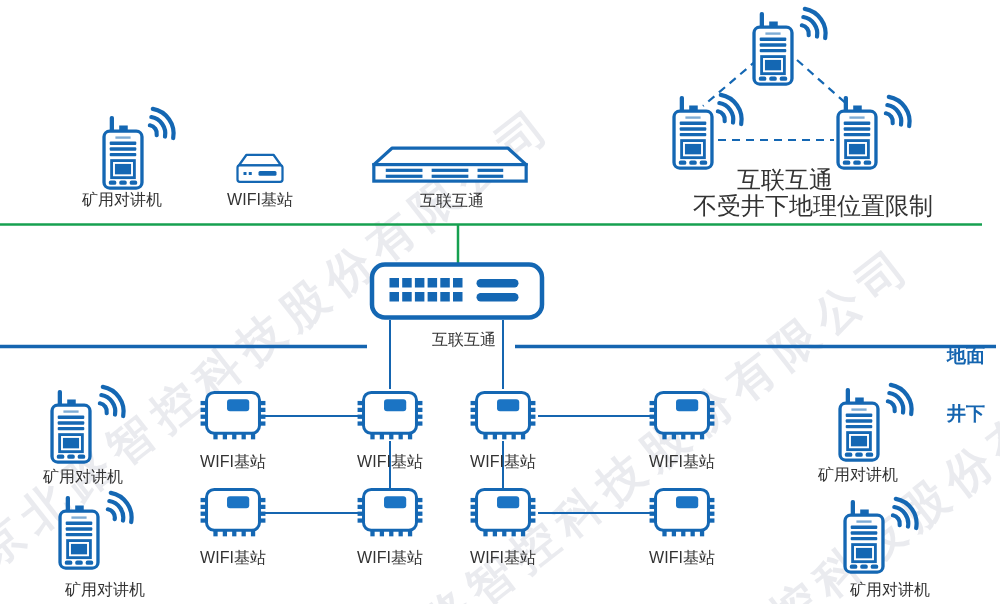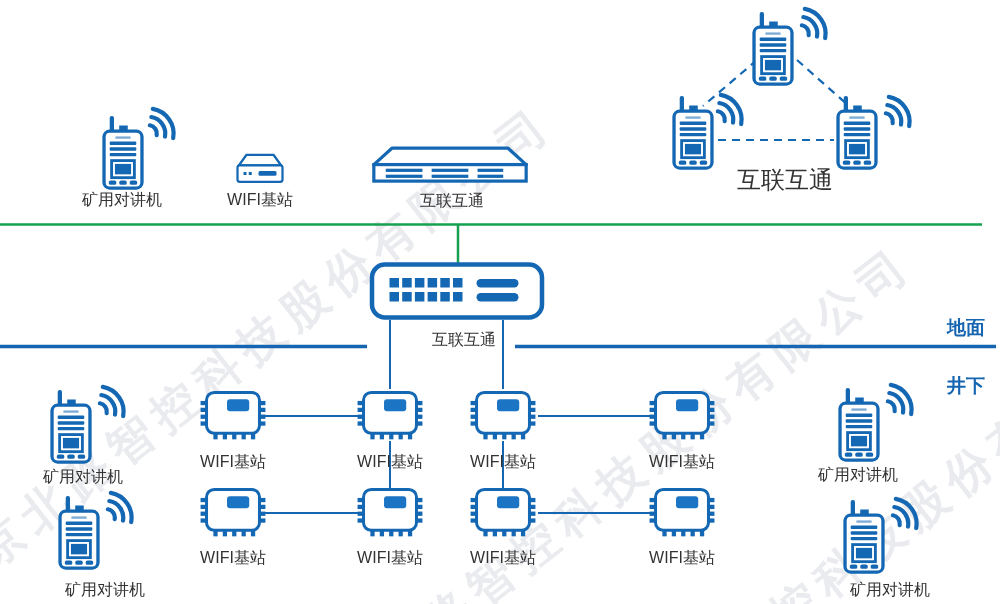--- a/index.html
+++ b/index.html
@@ -21,20 +21,21 @@
     font-size:16px;
     color:var(--text,#333);
     white-space:nowrap;
     line-height:20px;
   }
   .label.small{font-size:24px;}
   .label.blue{
     color:var(--divider,#1565b0);
     font-weight:bold;
     font-size:19px;
+    margin-top:28px;
   }
   .watermark{
     position:absolute;
     font-size:46px;
     font-weight:bold;
     letter-spacing:9px;
     color:rgba(158,166,180,0.22);
     white-space:nowrap;
     transform:rotate(-38deg);
     transform-origin:left center;
@@ -186,20 +187,21 @@
   <svg class="icon abs" style="left:712px;top:86px" width="34" height="42">
       <use href="#sym-arcs"></use>
     </svg>
   <svg class="icon abs" style="left:836px;top:96px" width="42" height="74">
       <use href="#sym-walkie"></use>
     </svg>
   <svg class="icon abs" style="left:880px;top:88px" width="34" height="42">
       <use href="#sym-arcs"></use>
     </svg>
   <div class="label small" style="left:725px;top:170px;width:120px">互联互通</div>
+  <div class="label small" style="left:693px;top:196px;width:184px">不受井下地理位置限制</div>
 
   <svg class="icon abs" style="left:369px;top:262px" width="176" height="58">
       <use href="#sym-ring"></use>
     </svg>
   <div class="label" style="left:404px;top:330px;width:120px">互联互通</div>
 
   <div class="label blue" style="left:936px;top:318px;width:60px">地面</div>
   <div class="label blue" style="left:936px;top:376px;width:60px">井下</div>
 
   <svg class="icon abs" style="left:198px;top:389px" width="70" height="58">

